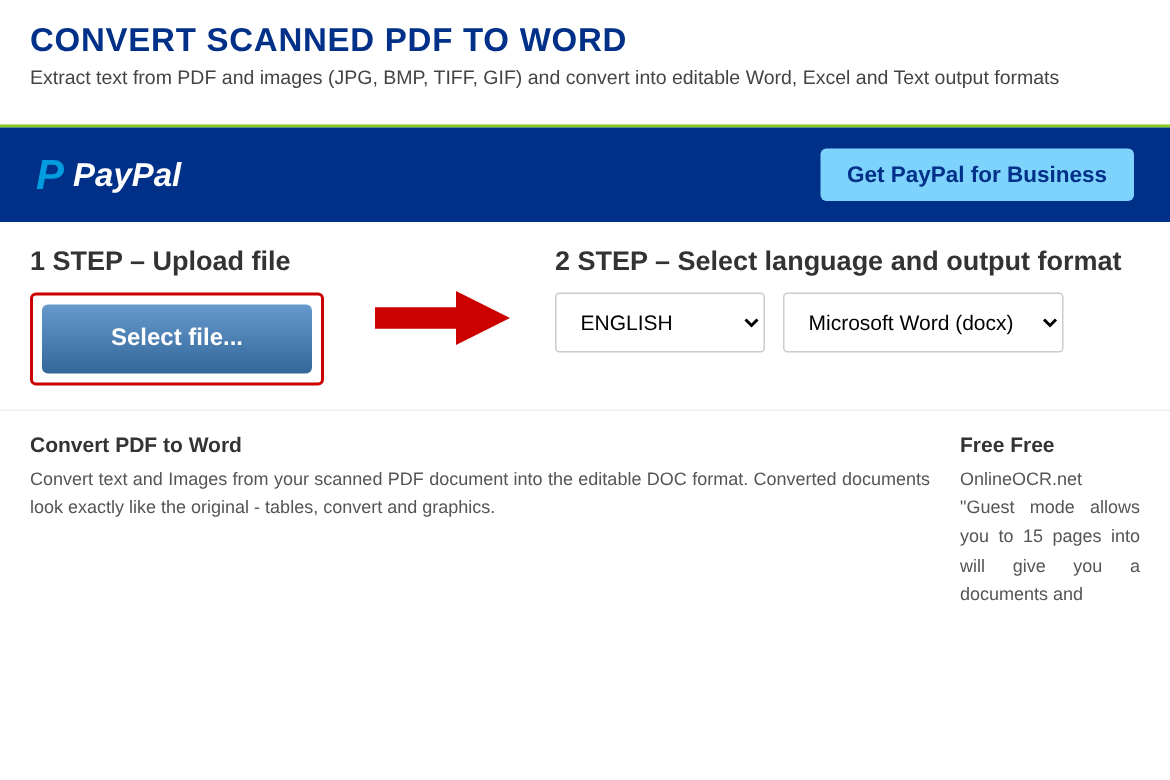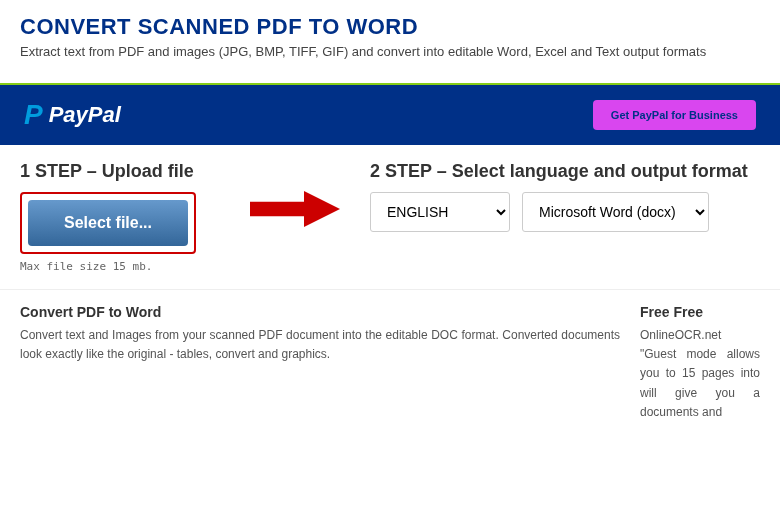--- a/index.html
+++ b/index.html
@@ -49,25 +49,25 @@
       font-style: italic;
       font-weight: bold;
     }
     .paypal-logo .pp-text {
       color: #fff;
       font-size: 22px;
       font-weight: bold;
       font-style: italic;
     }
     .paypal-btn {
-      background: #d946ef;
+      background: #7dd3fc;
       color: #003087;
       border: none;
       padding: 9px 18px;
-      font-size: 11px;
+      font-size: 15px;
       font-weight: bold;
       border-radius: 4px;
       cursor: pointer;
       margin-left: auto;
     }
 
     
     .steps-section {
       padding: 16px 20px 10px 20px;
       display: flex;
@@ -94,21 +94,21 @@
     .select-file-btn {
       background: linear-gradient(to bottom, #6699cc, #336699);
       color: #fff;
       border: none;
       padding: 14px 30px;
       font-size: 16px;
       font-weight: bold;
       border-radius: 4px;
       cursor: pointer;
       display: block;
-      width: 160px;
+      width: 180px;
       text-align: center;
     }
     .max-file-size {
       font-size: 11px;
       color: #666;
       margin-top: 6px;
       font-family: monospace;
     }
 
     
@@ -191,21 +191,20 @@
   <button class="paypal-btn">Get PayPal for Business</button>
 </div>
 
 <div class="steps-section">
 
   <div class="step1">
     <div class="step-title">1 STEP – Upload file</div>
     <div class="select-file-wrapper">
       <button class="select-file-btn">Select file...</button>
     </div>
-    <div class="max-file-size">Max file size 15 mb.</div>
   </div>
 
   <div class="arrow-wrapper">
     <svg class="arrow-svg" viewBox="0 0 100 40" xmlns="http://www.w3.org/2000/svg">
       <polygon points="100,20 60,0 60,12 0,12 0,28 60,28 60,40" fill="#cc0000"></polygon>
     </svg>
   </div>
 
   <div class="step2">
     <div class="step-title">2 STEP – Select language and output format</div>

